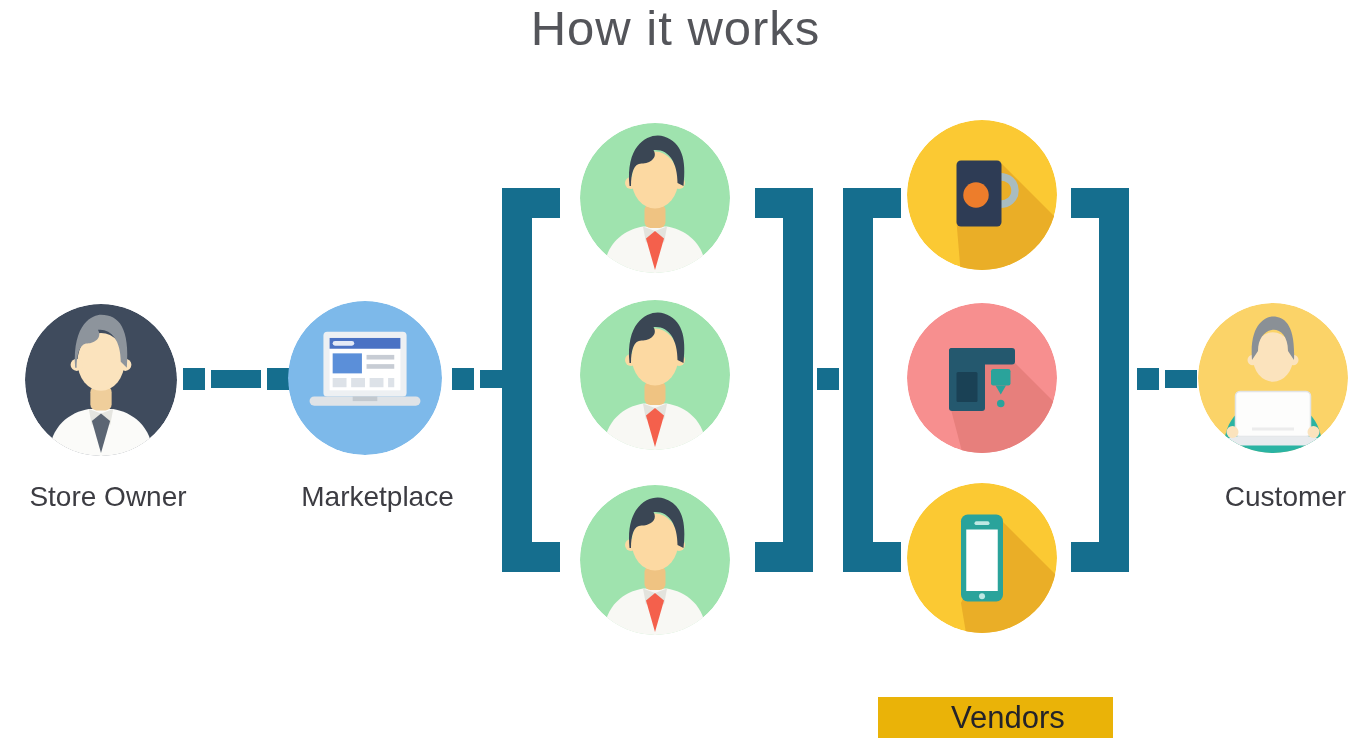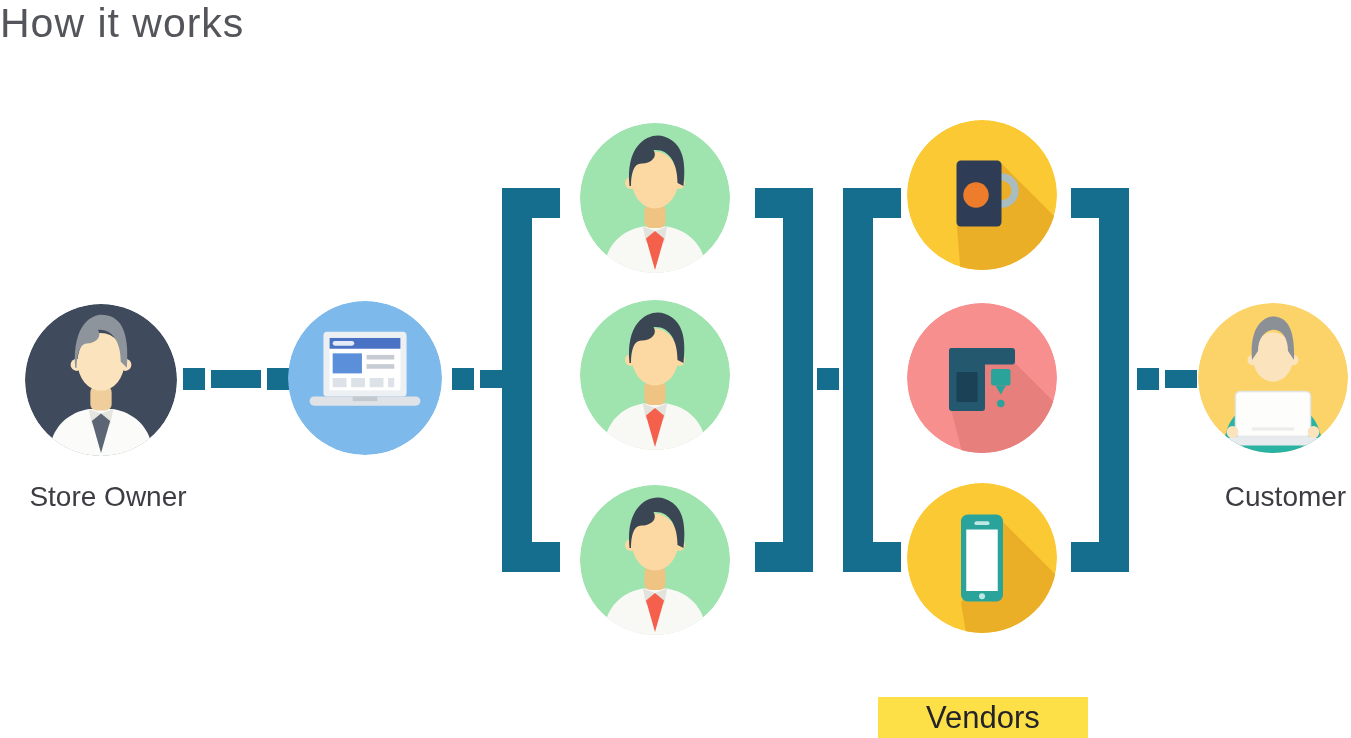--- a/index.html
+++ b/index.html
@@ -6,44 +6,44 @@
     --teal:#156e8e;
     --label:#3c3c42;
     --title:#54555a;
   }
   html,body{margin:0;padding:0;background:#fff;}
   .stage{
     position:relative;width:1351px;height:738px;background:#fff;
     font-family:"Liberation Sans", sans-serif;overflow:hidden;
   }
   .title{
-    position:absolute;left:0;top:0;width:100%;
-    font-size:41px;font-weight:400;color:var(--title);letter-spacing:1px;
+    position:absolute;left:0;top:0;width:100%;text-align:center;
+    font-size:49px;font-weight:400;color:var(--title);letter-spacing:1px;
   }
   .node-circle{
     position:absolute;border-radius:50%;overflow:hidden;
   }
   .node-circle svg{display:block;width:100%;height:100%;}
   .label{
     position:absolute;font-size:28px;color:var(--label);text-align:center;
     white-space:nowrap;
     margin-left:12px;
   }
   .sq{position:absolute;width:22px;height:22px;background:var(--teal);}
   .bar{position:absolute;height:18px;background:var(--teal);}
   .bracket{position:absolute;width:58px;height:384px;}
   .bracket .stem{position:absolute;top:0;width:30px;height:100%;background:var(--teal);}
   .bracket.open .stem{left:0;}
   .bracket.close .stem{right:0;}
   .bracket .cap{position:absolute;left:0;width:58px;height:30px;background:var(--teal);}
   .bracket .cap.top{top:0;}
   .bracket .cap.bot{bottom:0;}
   .highlight-label{
-    position:absolute;background:#fde047;color:#23232a;
-    font-size:31px;text-align:center;line-height:41px;
+    position:absolute;background:#eab308;color:#23232a;
+    font-size:31px;text-align:center;line-height:41px;padding-left:25px;
   }
 </style>
 </head>
 <body>
 
 <div class="stage">
 
   <div class="title">How it works</div>
 
   <div class="node-circle" style="left:25px;top:304px;width:152px;height:152px;">
@@ -77,20 +77,21 @@
       <rect x="51" y="35" width="18" height="3" fill="#c7ccd4"></rect>
       <rect x="51" y="41" width="18" height="3" fill="#c7ccd4"></rect>
       <rect x="29" y="50" width="9" height="6" fill="#dde2e8"></rect>
       <rect x="41" y="50" width="9" height="6" fill="#dde2e8"></rect>
       <rect x="53" y="50" width="9" height="6" fill="#dde2e8"></rect>
       <rect x="65" y="50" width="4" height="6" fill="#dde2e8"></rect>
       <rect x="14" y="62" width="72" height="6" rx="3" fill="#dfe3e7"></rect>
       <rect x="42" y="62" width="16" height="3" fill="#c3c9cf"></rect>
     </svg>
   </div>
+  <div class="label" style="left:268px;top:481px;width:195px;">Marketplace</div>
 
   <div class="sq" style="left:452px;top:368px;"></div>
   <div class="bar" style="left:480px;top:370px;width:22px;"></div>
 
   <div class="bracket open" style="left:502px;top:188px;">
     <div class="stem"></div>
       <div class="cap top"></div>
       <div class="cap bot"></div>
   </div>
   <div class="bracket close" style="left:755px;top:188px;">

